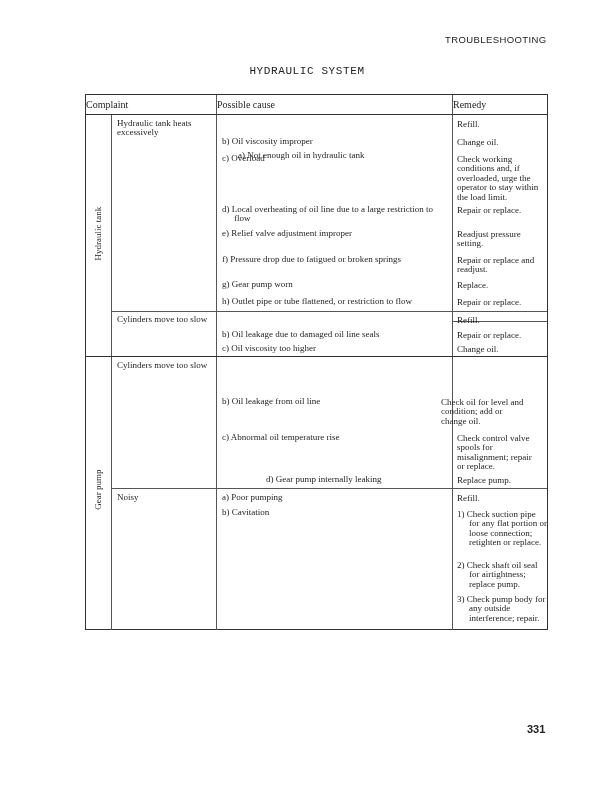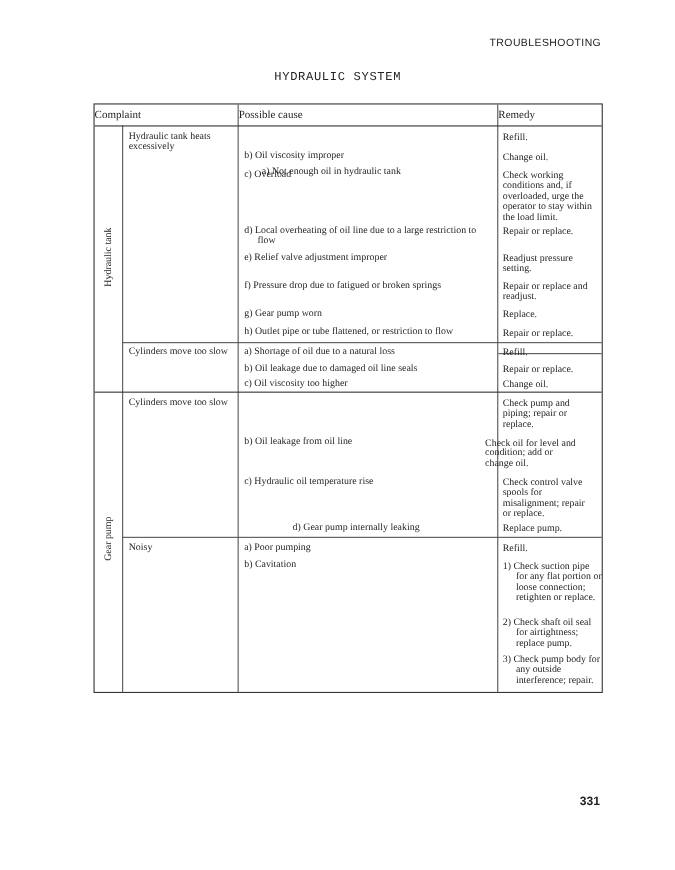--- a/index.html
+++ b/index.html
@@ -83,32 +83,30 @@
   <div class="remedy-item" style="left:371px; top:25px; width:88px;">Refill.</div>
   <div class="remedy-item" style="left:371px; top:43px; width:88px;">Change oil.</div>
   <div class="remedy-item" style="left:371px; top:60px; width:88px;">Check working conditions and, if overloaded, urge the operator to stay within the load limit.</div>
   <div class="remedy-item" style="left:371px; top:111px; width:88px;">Repair or replace.</div>
   <div class="remedy-item" style="left:371px; top:135px; width:88px;">Readjust pressure setting.</div>
   <div class="remedy-item" style="left:371px; top:161px; width:90px;">Repair or replace and readjust.</div>
   <div class="remedy-item" style="left:371px; top:186px; width:88px;">Replace.</div>
   <div class="remedy-item" style="left:371px; top:203px; width:88px;">Repair or replace.</div>
 
   <div class="cell" style="left:31px; top:220px; width:95px;">Cylinders move too slow</div>
-  <div class="entry" style="left:136px; top:220px; width:225px;">a) Shortage of oil due to a natural loss</div>
   <div class="entry" style="left:136px; top:235px; width:225px;">b) Oil leakage due to damaged oil line seals</div>
   <div class="entry" style="left:136px; top:249px; width:225px;">c) Oil viscosity too higher</div>
   <div class="remedy-item" style="left:371px; top:221px; width:88px;">Refill.</div>
   <div class="remedy-item" style="left:371px; top:236px; width:88px;">Repair or replace.</div>
   <div class="remedy-item" style="left:371px; top:250px; width:88px;">Change oil.</div>
 
   <div class="cell" style="left:31px; top:266px; width:95px;">Cylinders move too slow</div>
   <div class="entry" style="left:136px; top:302px; width:225px;">b) Oil leakage from oil line</div>
-  <div class="entry" style="left:136px; top:338px; width:225px;">c) Hydraulic oil temperature rise</div>
+  <div class="entry" style="left:136px; top:338px; width:225px;">c) Abnormal oil temperature rise</div>
   <div class="entry" style="left:136px; top:380px; width:225px;padding-left:44px;">d) Gear pump internally leaking</div>
-  <div class="remedy-item" style="left:371px; top:267px; width:84px;">Check pump and piping; repair or replace.</div>
   <div class="remedy-item" style="left:355px; top:303px; width:84px;">Check oil for level and condition; add or change oil.</div>
   <div class="remedy-item" style="left:371px; top:339px; width:84px;">Check control valve spools for misalignment; repair or replace.</div>
   <div class="remedy-item" style="left:371px; top:381px; width:88px;">Replace pump.</div>
 
   <div class="cell" style="left:31px; top:398px; width:95px;">Noisy</div>
   <div class="entry" style="left:136px; top:398px; width:225px;">a) Poor pumping</div>
   <div class="entry" style="left:136px; top:413px; width:225px;">b) Cavitation</div>
   <div class="remedy-item" style="left:371px; top:399px; width:88px;">Refill.</div>
   <div class="remedy-item hang" style="left:371px; top:415px; width:78px;">1) Check suction pipe for any flat portion or loose connection; retighten or replace.</div>
   <div class="remedy-item hang" style="left:371px; top:466px; width:78px;">2) Check shaft oil seal for airtightness; replace pump.</div>

